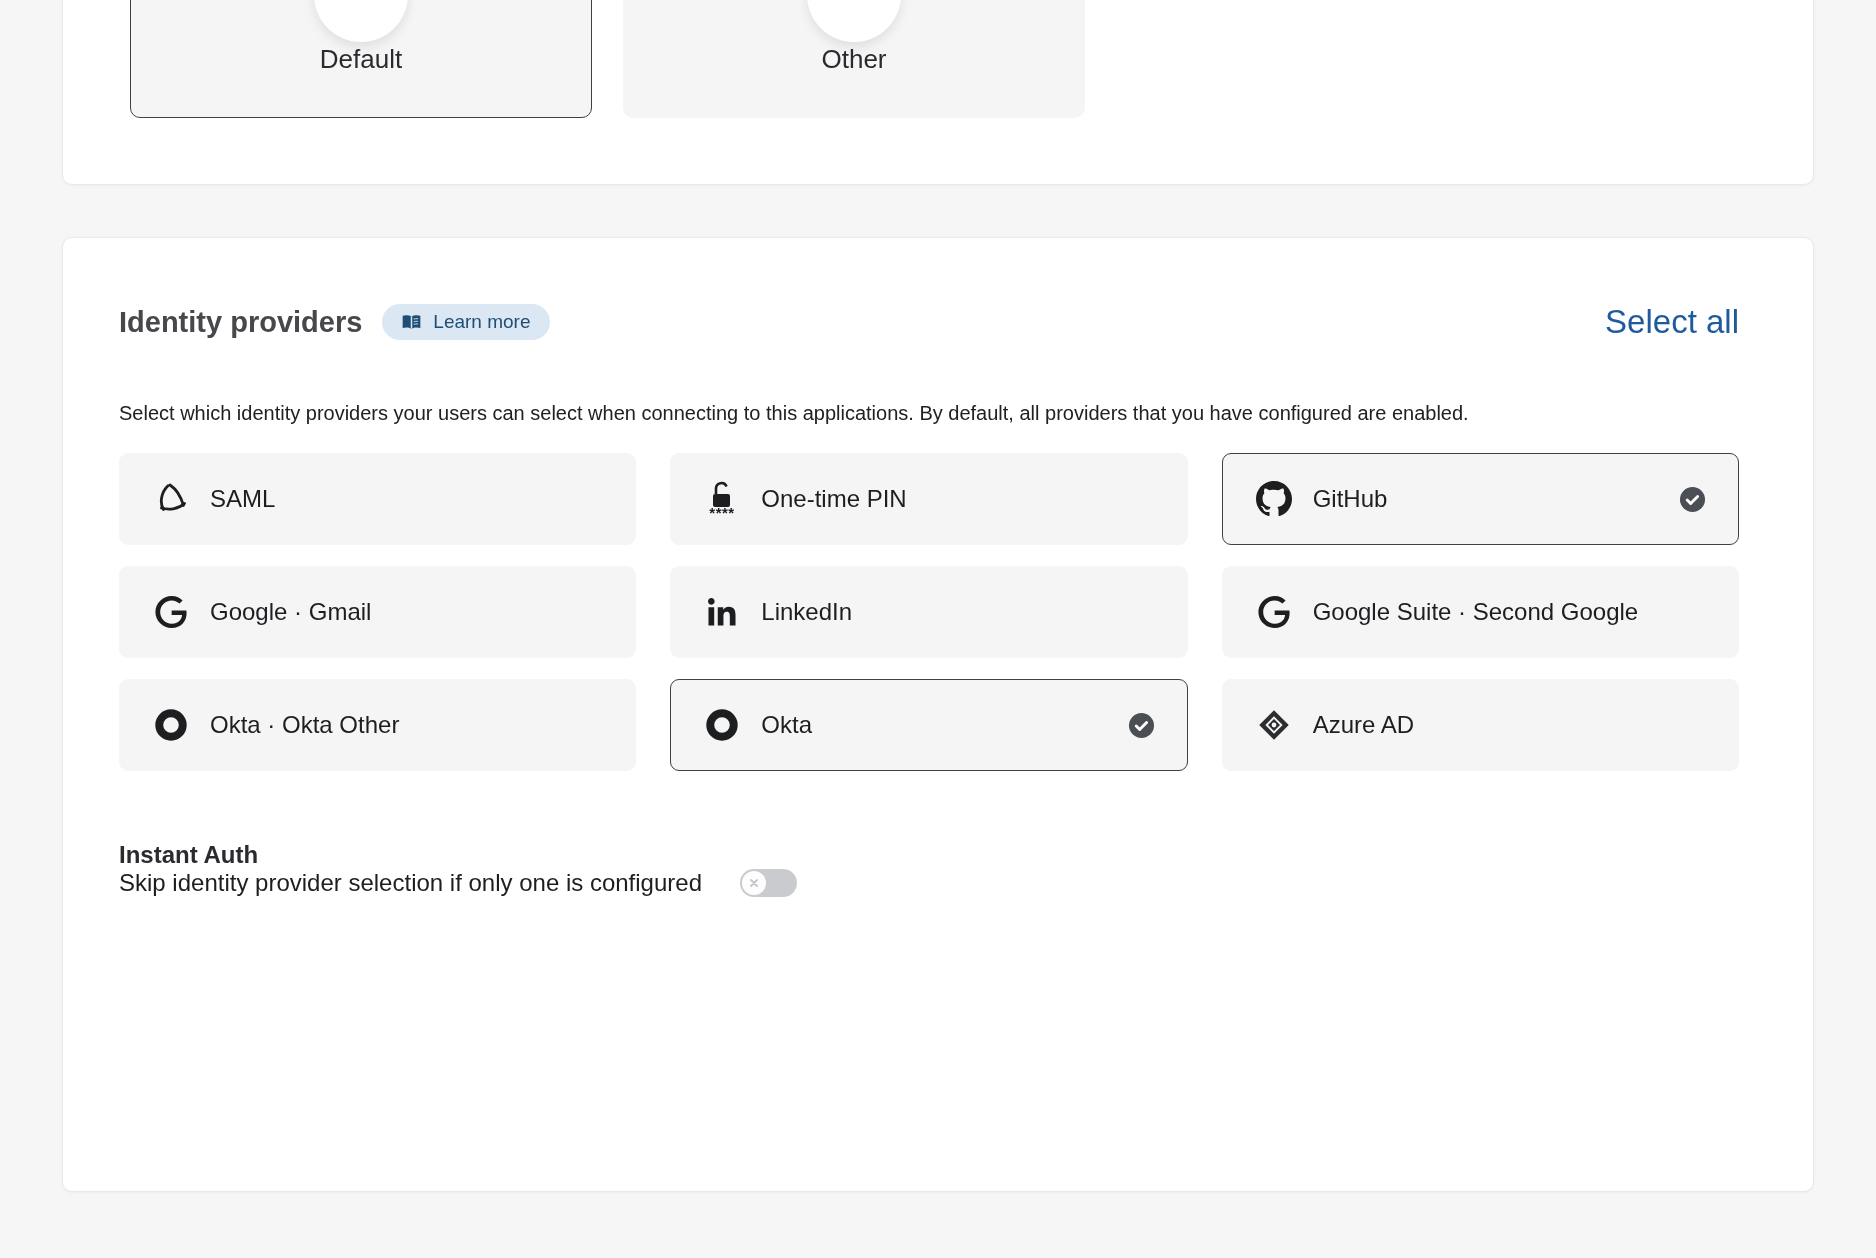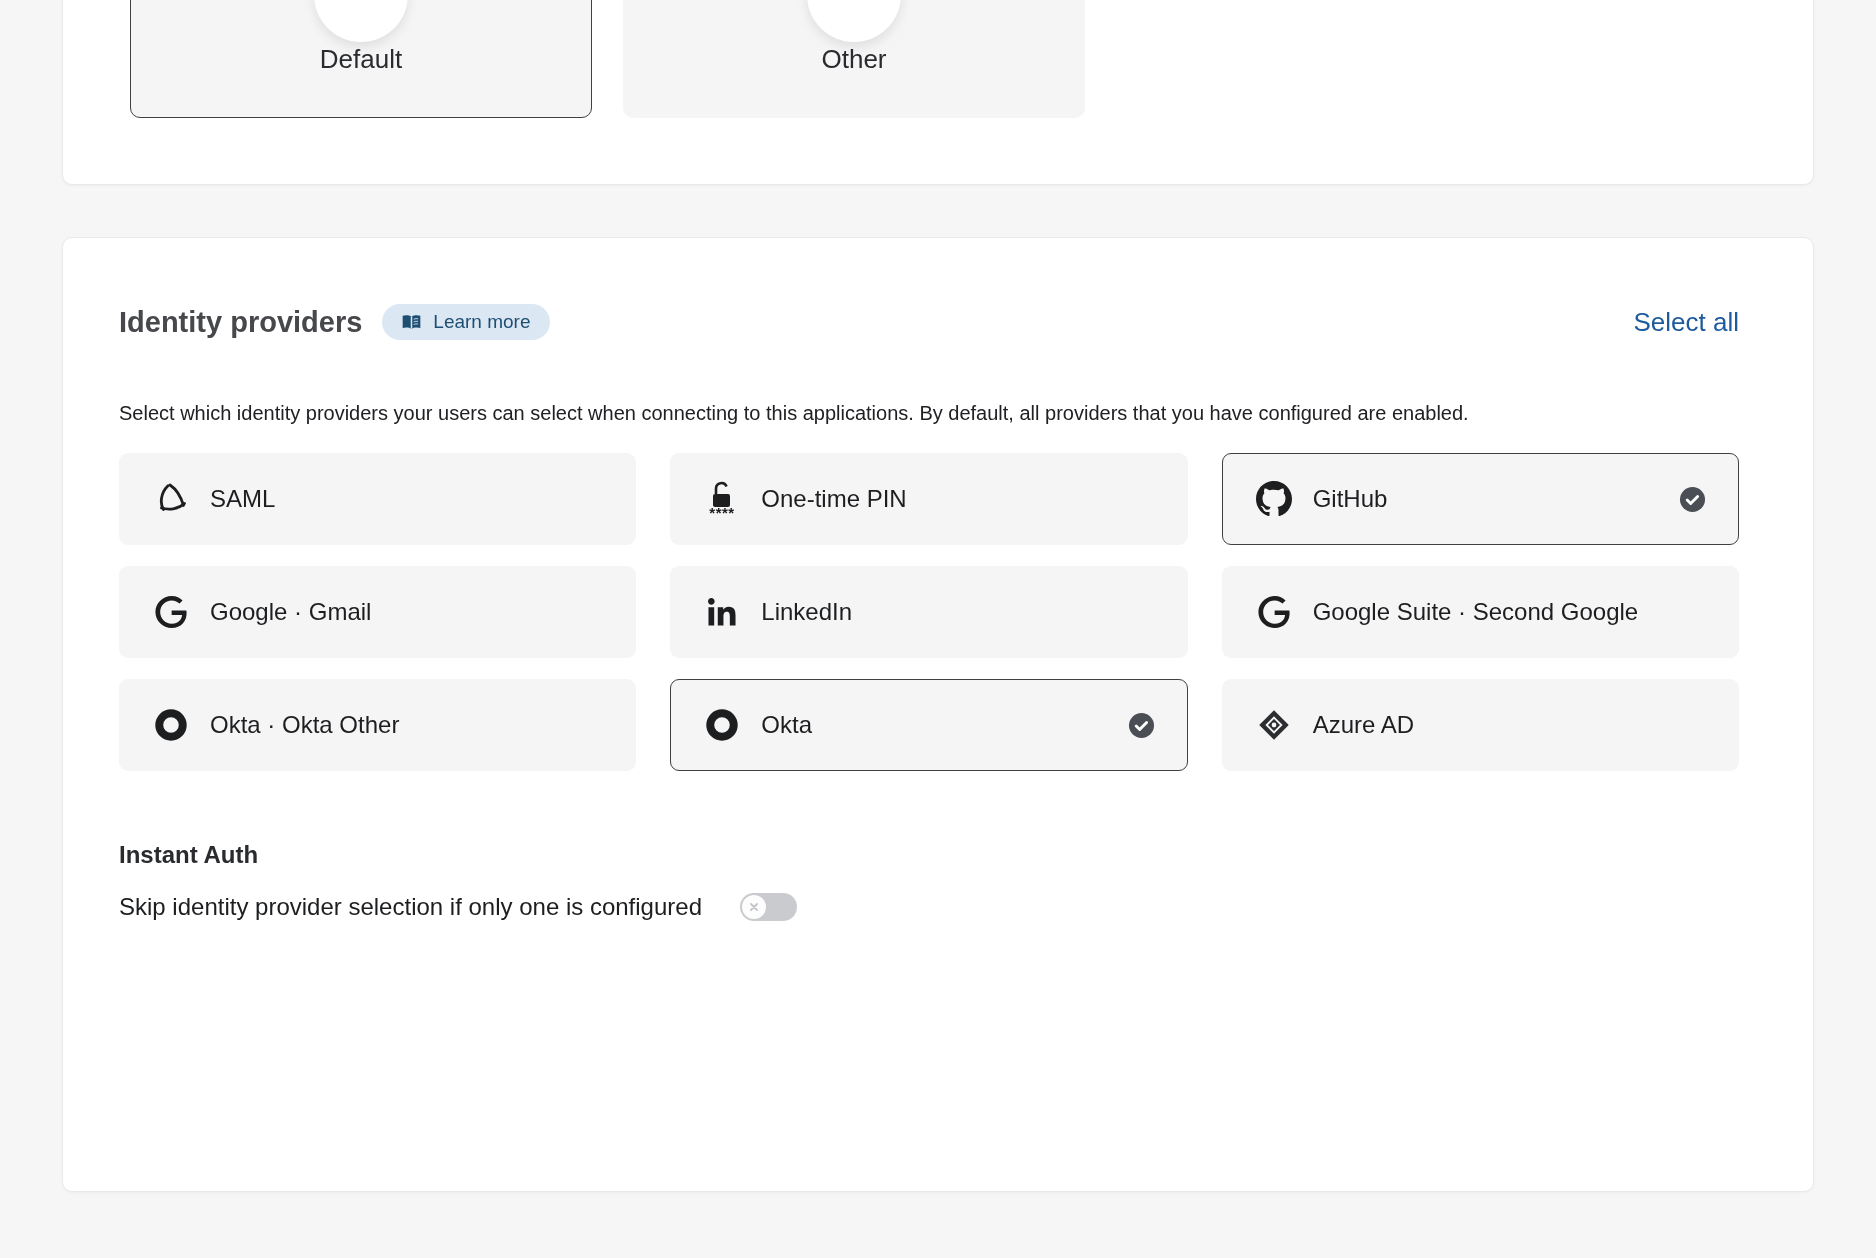--- a/index.html
+++ b/index.html
@@ -53,41 +53,41 @@
   .type-card .type-label{font-size:26px;color:#2a2b2e;}
 
   
   .header-row{display:flex;align-items:center;margin-top:64px;}
   .page-title{font-size:29px;font-weight:700;color:var(--title);margin:0;line-height:40px;}
   .badge{
     margin-left:20px;display:inline-flex;align-items:center;gap:11px;
     background:var(--badge-bg);color:var(--badge-text);
     height:36px;padding:0 19px;border-radius:18px;font-size:19px;cursor:pointer;justify-content:center;
   }
-  .select-all{margin-left:auto;color:var(--link);font-size:26px;cursor:pointer;text-decoration:none;}
+  .select-all{margin-left:auto;color:var(--link);font-size:33px;cursor:pointer;text-decoration:none;}
 
   .description{margin:60px 0 0;font-size:20px;color:#202124;white-space:nowrap;}
 
   .grid{
     margin-top:28px;display:grid;grid-template-columns:1fr 1fr 1fr;
     column-gap:34px;row-gap:21px;
   }
   .provider{
     height:92px;background:var(--card-bg);border-radius:9px;
     border:1.5px solid transparent;
     display:flex;align-items:center;padding:0 32px;cursor:pointer;
   }
   .provider.selected{border-color:var(--sel-border);}
   .provider .icon{width:38px;display:flex;justify-content:center;align-items:center;flex:0 0 38px;}
   .provider .label{margin-left:20px;font-size:24px;color:var(--text);}
   .provider .check{margin-left:auto;width:27px;height:27px;display:none;}
   .provider.selected .check{display:block;}
 
   .instant-title{margin:70px 0 0;font-size:24px;font-weight:700;color:#2a2b2e;}
-  .instant-row{margin-top:24px;display:flex;align-items:center;gap:38px;font-size:24px;}
+  .instant-row{display:flex;align-items:center;gap:38px;font-size:24px;}
   .toggle{
     width:57px;height:28px;border-radius:14px;background:var(--toggle-bg);
     position:relative;cursor:pointer;flex:0 0 57px;
   }
   .toggle .knob{
     position:absolute;left:2px;top:2px;width:24px;height:24px;border-radius:50%;
     background:#fdfdfd;display:flex;align-items:center;justify-content:center;
   }
 </style>
 </head>

